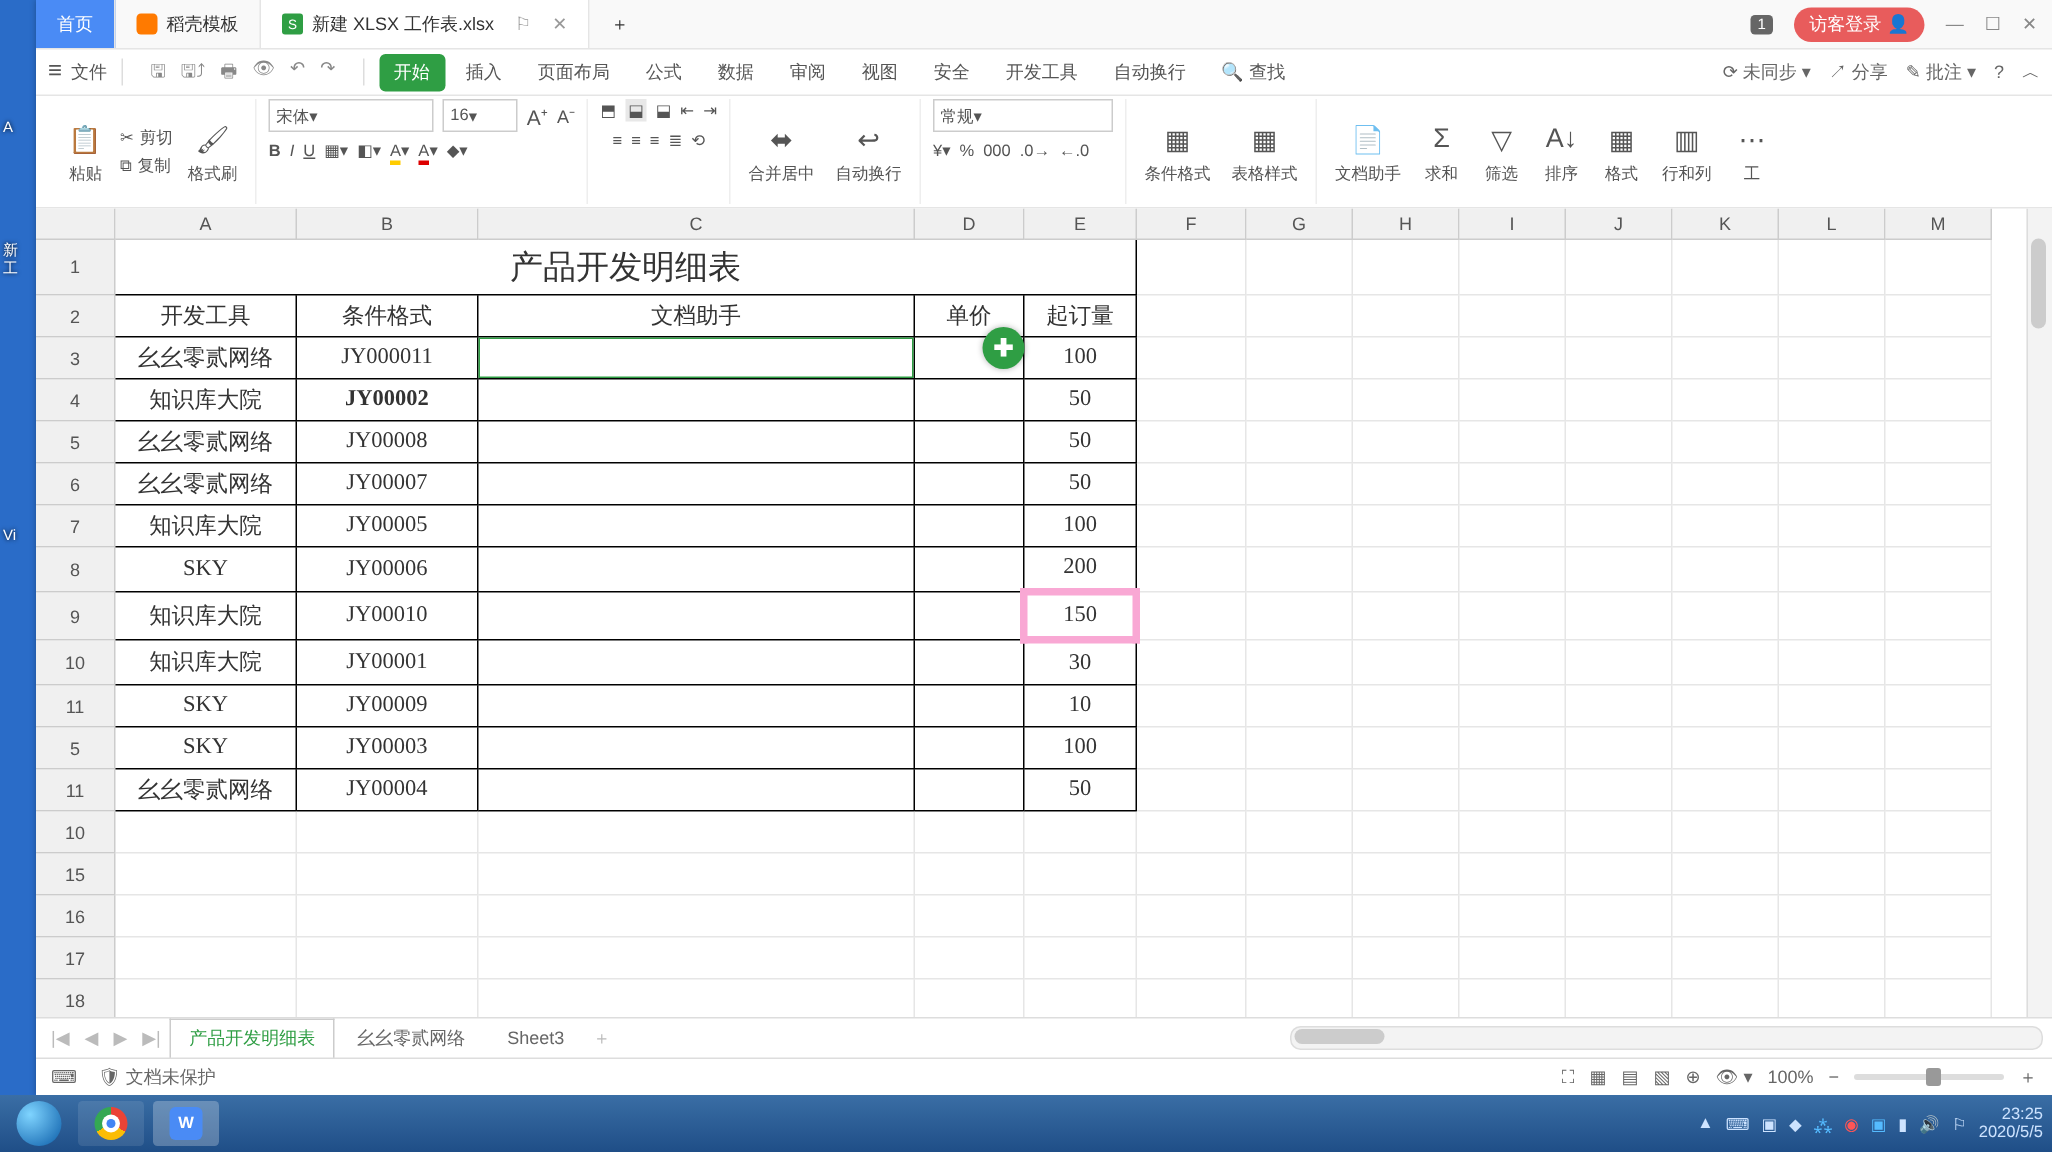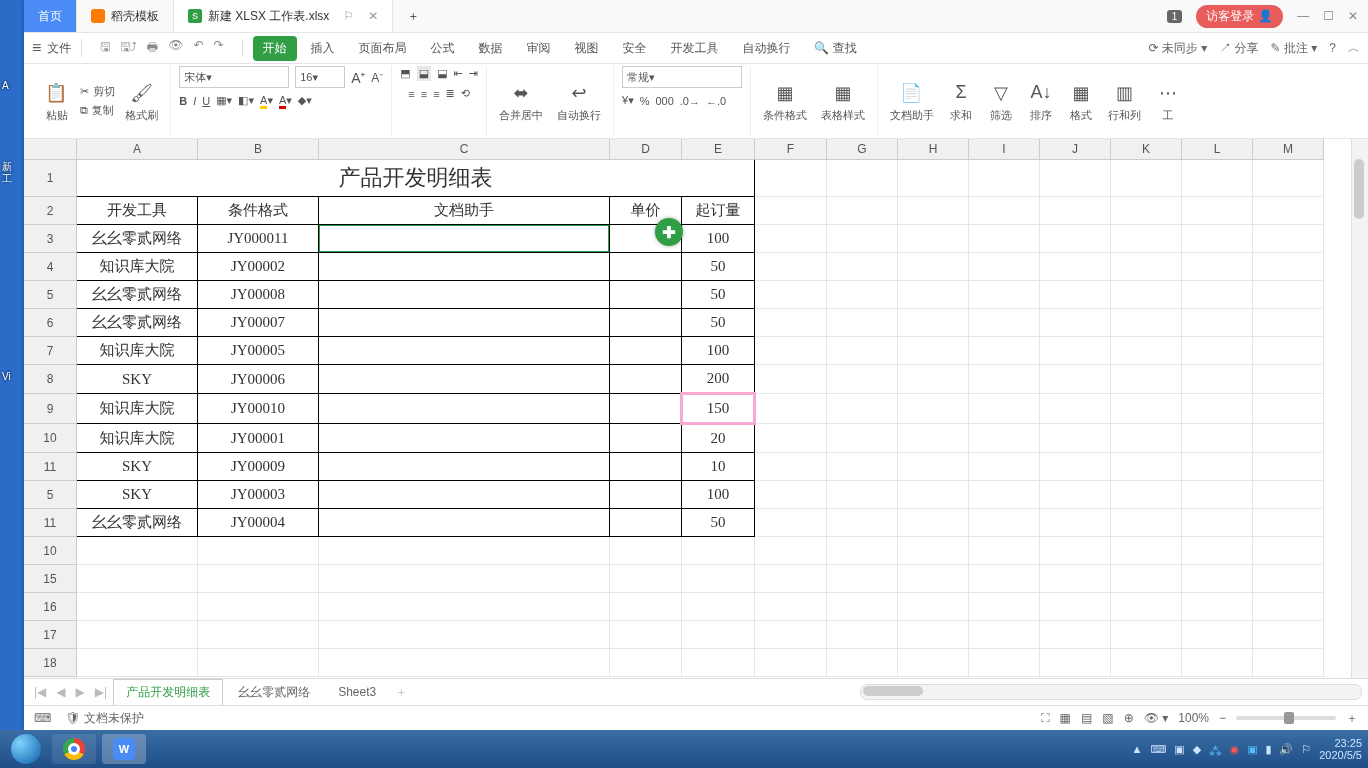--- a/index.html
+++ b/index.html
@@ -128,21 +128,21 @@
   .vscroll .vthumb{position:absolute;top:20px;left:2px;width:10px;height:60px;background:#ccc;border-radius:6px;}
   
   .desk-label{position:absolute;left:2px;color:#fff;font-size:10px;text-shadow:0 0 3px #000;}
 </style>
 </head>
 <body>
 
 <div class="desk-label" style="top:80px">A</div>
 <div class="desk-label" style="top:160px">新</div>
 <div class="desk-label" style="top:172px">工</div>
-<div class="desk-label" style="top:371px">Vi</div>
+<div class="desk-label" style="top:352px">Vi</div>
 
 <div class="app-window">
 
   <div class="titlebar">
     <div class="tab home">
         <span>首页</span>
       </div>
     <div class="tab">
       <span style="width:14px;height:14px;background:#ff7a00;border-radius:3px;display:inline-block"></span>
       <span>稻壳模板</span>
@@ -444,21 +444,21 @@
               </td>
               <td style="width:70px;height:27px;">
                 <div class="cell"></div>
               </td>
             </tr>
             <tr>
               <td style="width:52px;height:27px;background:#f0f0f0;border-right:1px solid #ccc;border-bottom:1px solid #ccc;text-align:center;color:#555">4</td>
               <td style="width:120px;height:27px;border:1px solid #000;">
                 <div class="cell">知识库大院</div>
               </td>
-              <td style="width:120px;height:27px;border:1px solid #000;">
+              <td style="width:120px;height:27px;border:1px solid #000;font-weight:bold;">
                 <div class="cell">JY00002</div>
               </td>
               <td style="width:290px;height:27px;border:1px solid #000;">
                 <div class="cell"></div>
               </td>
               <td style="width:70px;height:27px;border:1px solid #000;">
                 <div class="cell"></div>
               </td>
               <td style="width:70px;height:27px;border:1px solid #000;">
                 <div class="cell">50</div>
@@ -663,21 +663,21 @@
               </td>
               <td style="width:120px;height:27px;border:1px solid #000;">
                 <div class="cell">JY00010</div>
               </td>
               <td style="width:290px;height:27px;border:1px solid #000;">
                 <div class="cell"></div>
               </td>
               <td style="width:70px;height:27px;border:1px solid #000;">
                 <div class="cell"></div>
               </td>
-              <td style="width:70px;height:27px;border:3px solid #f9a8d4;margin-left:28px;">
+              <td style="width:70px;height:27px;border:5px solid #f9a8d4;margin-left:28px;">
                 <div class="cell">150</div>
               </td>
               <td style="width:70px;height:27px;">
                 <div class="cell"></div>
               </td>
               <td style="width:70px;height:27px;">
                 <div class="cell"></div>
               </td>
               <td style="width:70px;height:27px;">
                 <div class="cell"></div>
@@ -706,21 +706,21 @@
               <td style="width:120px;height:27px;border:1px solid #000;">
                 <div class="cell">JY00001</div>
               </td>
               <td style="width:290px;height:27px;border:1px solid #000;">
                 <div class="cell"></div>
               </td>
               <td style="width:70px;height:27px;border:1px solid #000;">
                 <div class="cell"></div>
               </td>
               <td style="width:70px;height:27px;border:1px solid #000;">
-                <div class="cell">20</div>
+                <div class="cell">30</div>
               </td>
               <td style="width:70px;height:27px;">
                 <div class="cell"></div>
               </td>
               <td style="width:70px;height:27px;">
                 <div class="cell"></div>
               </td>
               <td style="width:70px;height:27px;">
                 <div class="cell"></div>
               </td>

